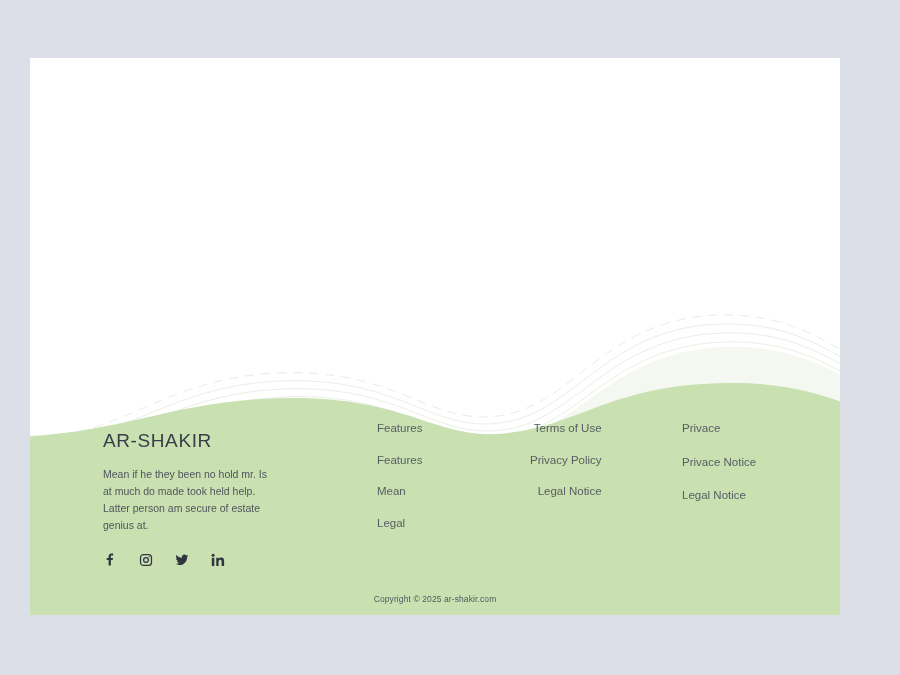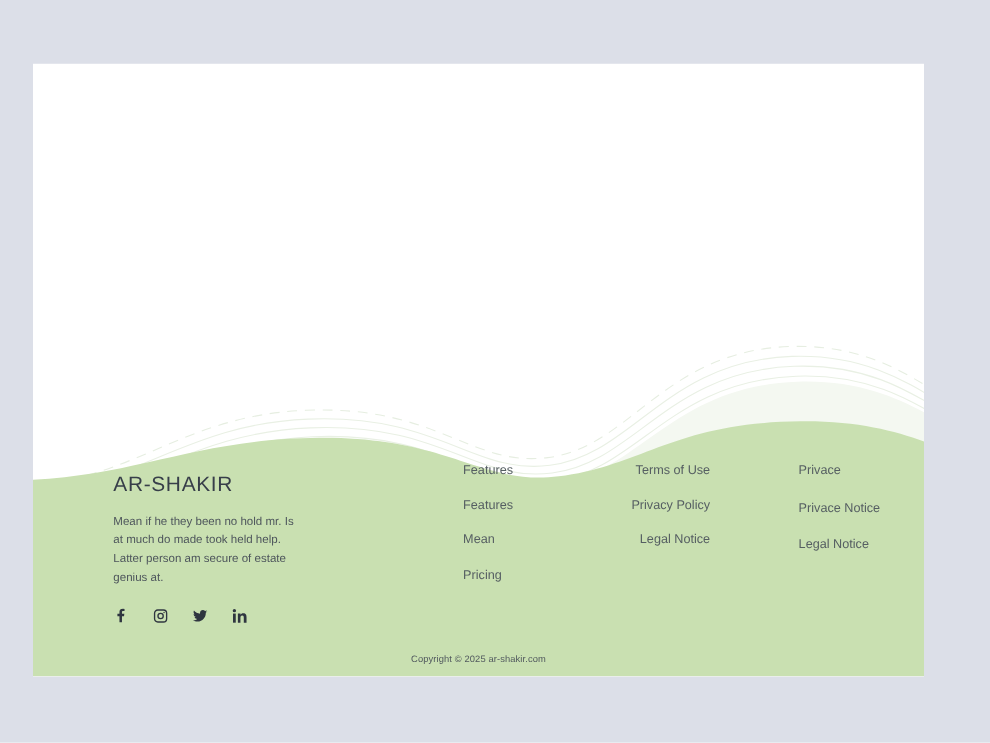--- a/index.html
+++ b/index.html
@@ -122,21 +122,20 @@
 
   .footer-link {
     display: block;
     font-size: 11.5px;
     color: #555e62;
     line-height: 1;
     margin-bottom: 20px;
     text-decoration: none;
     cursor: pointer;
     white-space: nowrap;
-    margin-left: 44px;
   }
   .footer-link:last-child { margin-bottom: 0; }
 
   #col-support .footer-link { margin-bottom: 22px; }
 
   .copyright {
     position: absolute;
     left: 0;
     top: 536px;
     width: 810px;
@@ -221,21 +220,21 @@
               <path d="M9 8.2h4.1v1.9h.1c.6-1.1 2-2.2 4.1-2.2 4.4 0 5.2 2.8 5.2 6.5v8h-4.3v-7.1c0-1.7 0-3.9-2.4-3.9-2.4 0-2.8 1.8-2.8 3.8v7.2H9z"></path>
             </svg>
           </span>
         </div>
       </div>
 
       <nav class="link-col" id="col-product">
         <a class="footer-link">Features</a>
         <a class="footer-link">Features</a>
         <a class="footer-link">Mean</a>
-        <a class="footer-link">Pricing</a>
+        <a class="footer-link">Legal</a>
       </nav>
 
       <nav class="link-col" id="col-legal">
         <a class="footer-link">Terms of Use</a>
         <a class="footer-link">Privacy Policy</a>
         <a class="footer-link">Legal Notice</a>
       </nav>
 
       <nav class="link-col" id="col-support">
         <a class="footer-link">Privace</a>

